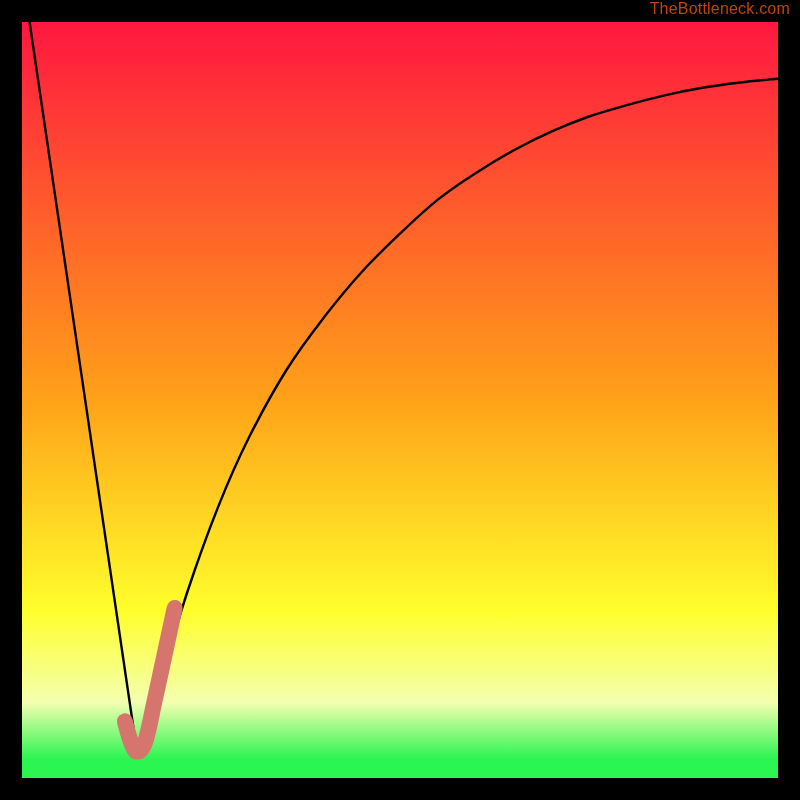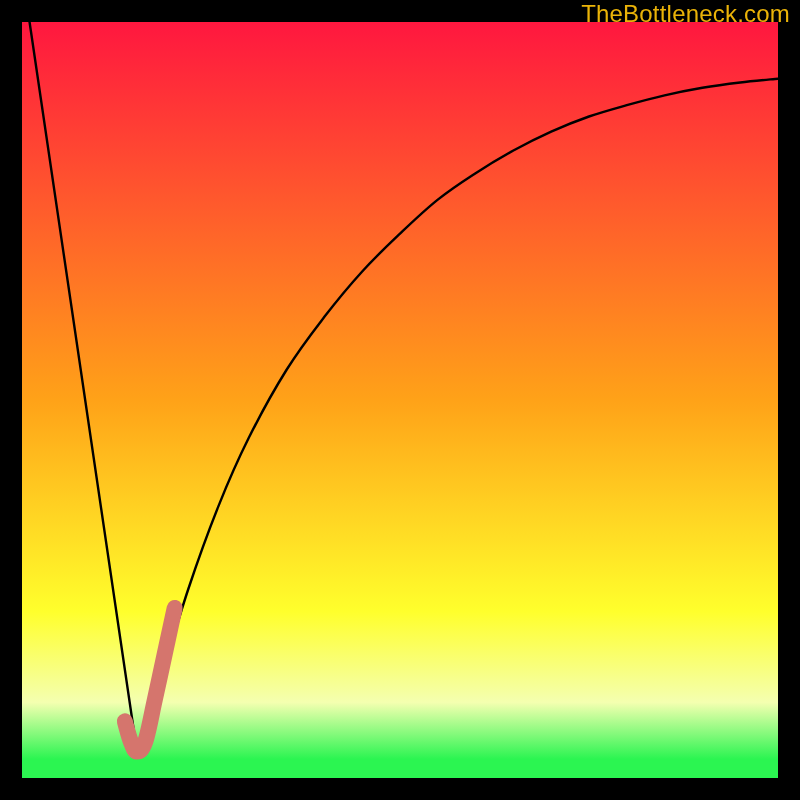--- a/index.html
+++ b/index.html
@@ -23,23 +23,23 @@
     top: 22px;
     left: 22px;
     width: 756px;
     height: 756px;
     overflow: hidden;
   }
   .watermark {
     position: absolute;
     top: 0;
     right: 10px;
-    color: #eab308;
+    color: #c2410c;
     font-family: Arial, Helvetica, sans-serif;
-    font-size: 24px;
+    font-size: 16px;
     letter-spacing: 0.2px;
     user-select: none;
   }
 </style>
 </head>
 <body>
 
 <div class="frame">
   <div class="plot">
     <svg width="756" height="756" viewBox="0 0 756 756" preserveAspectRatio="none">

